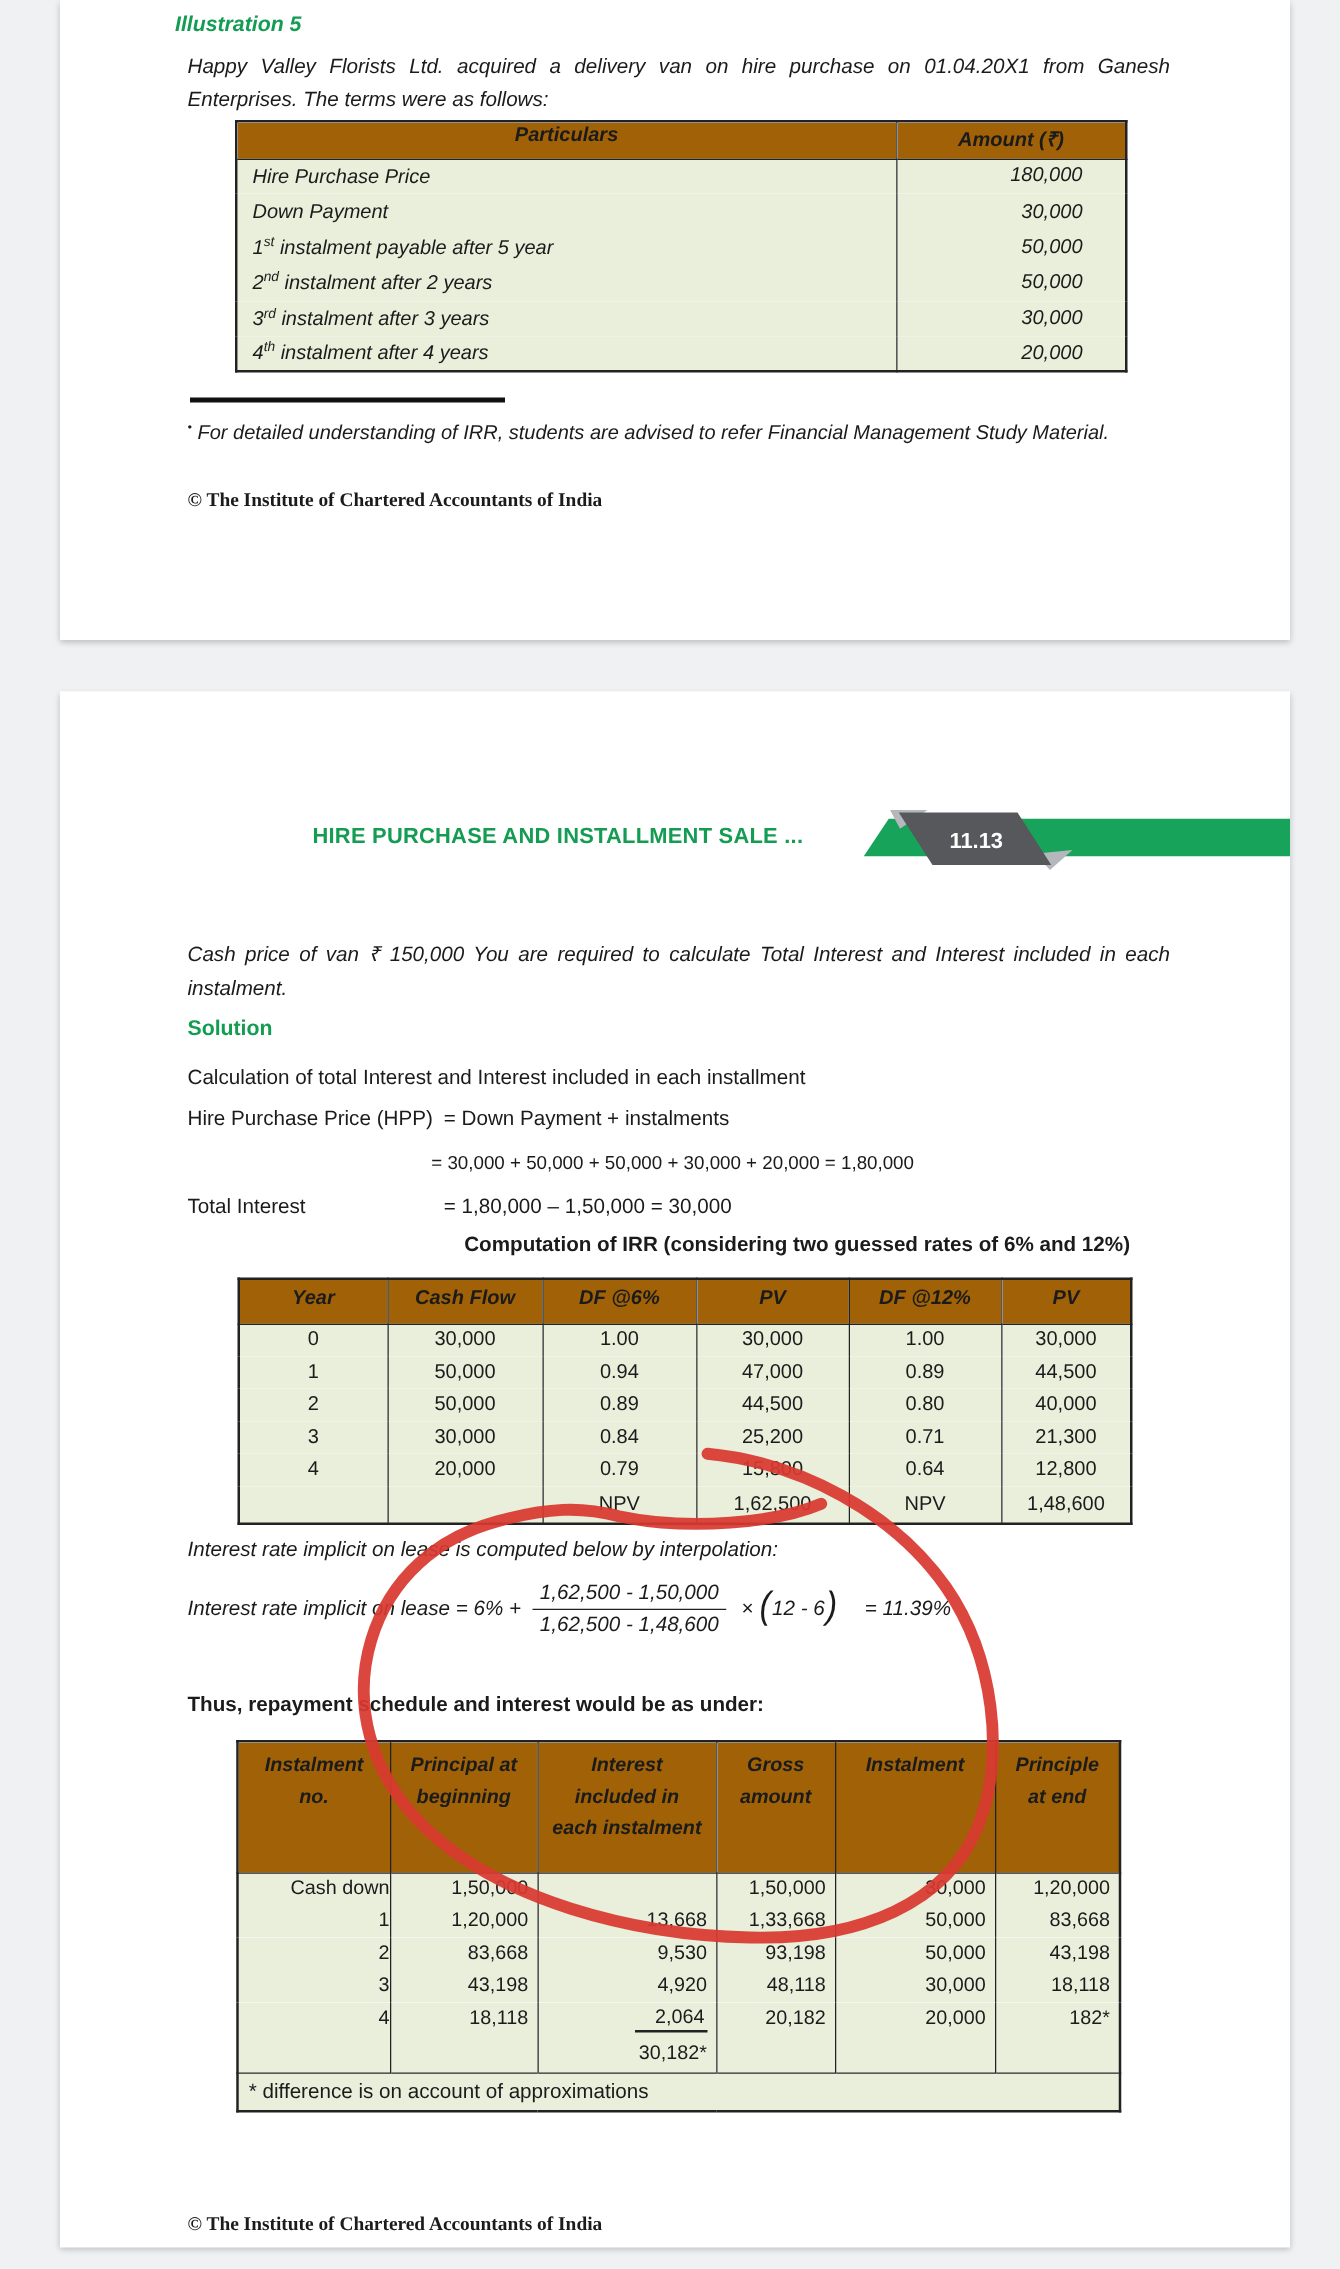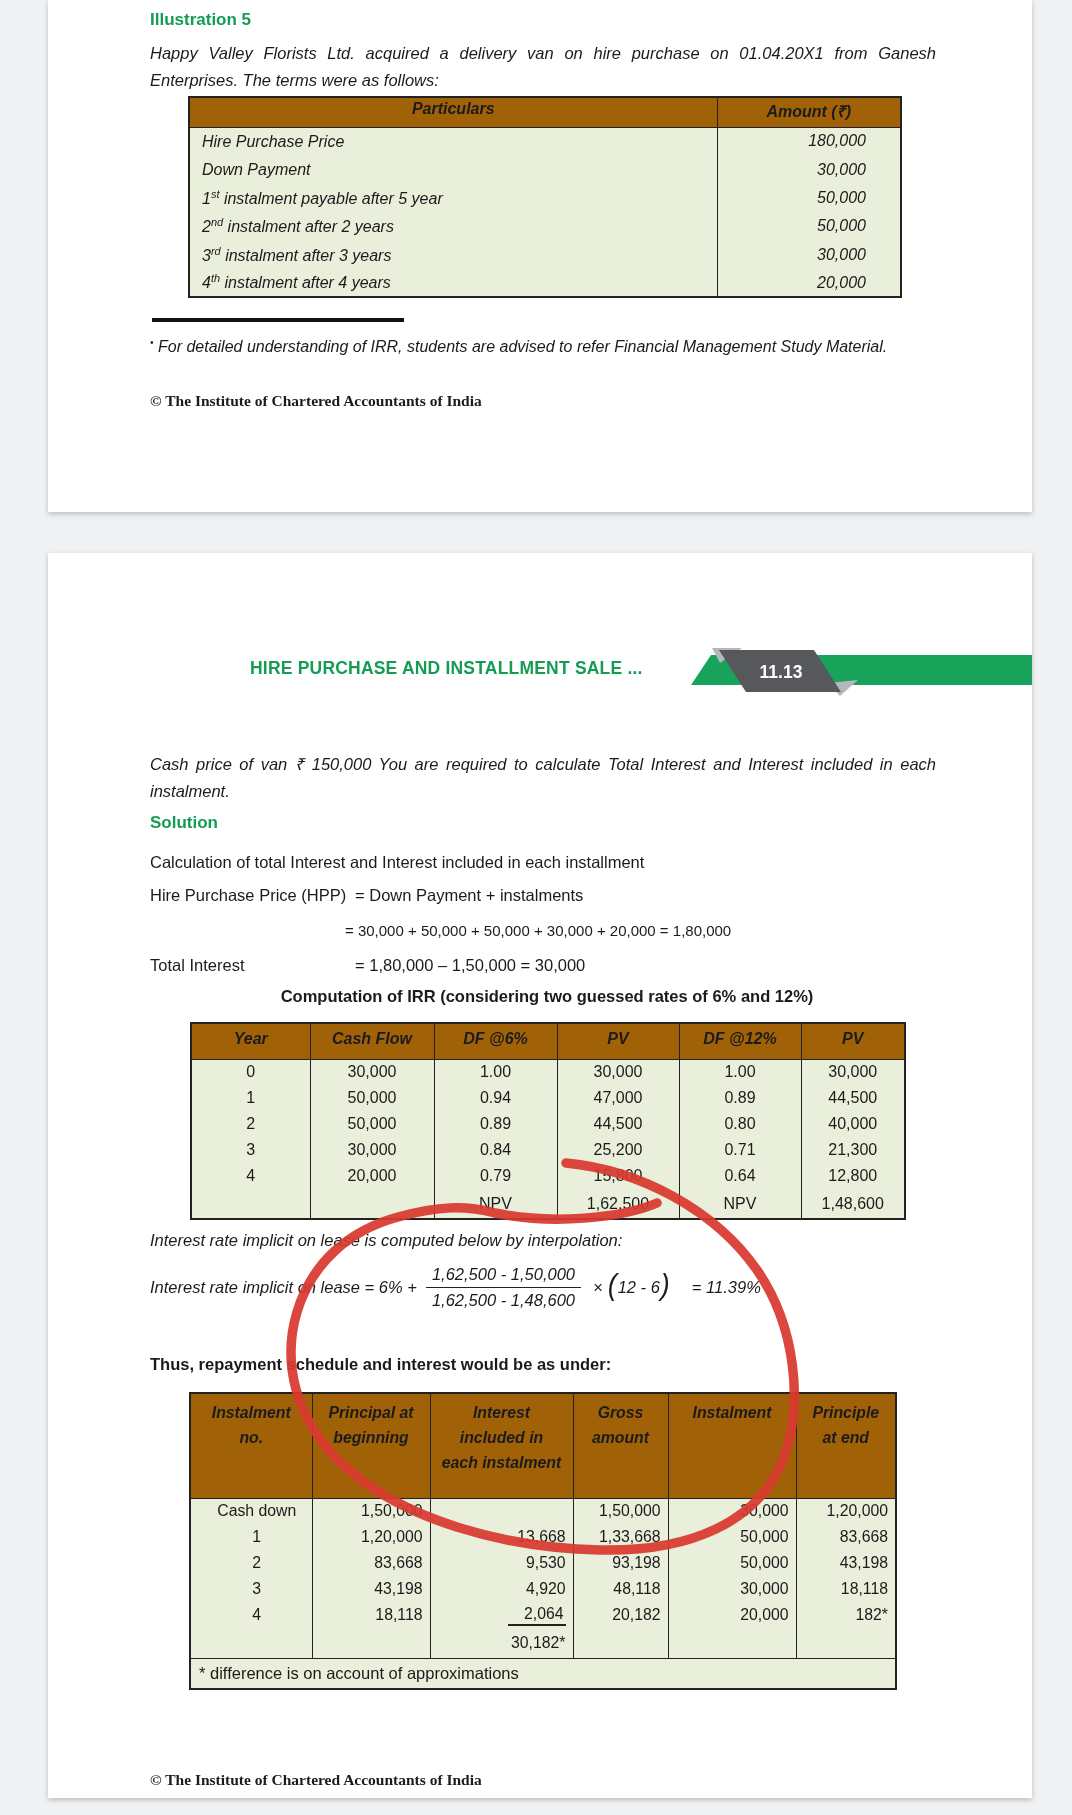--- a/index.html
+++ b/index.html
@@ -38,21 +38,21 @@
   #ptable sup { font-size:11px; }
 
   
   #irr thead th { height:36px; padding-top:6px; text-align:center; }
   #irr tbody td { height:26px; text-align:center; }
   #irr tbody tr.npv td { height:30px; }
 
   
   #sched thead th { height:105px; text-align:center; padding:6px 10px 0 10px; line-height:25px; }
   #sched tbody td { height:26px; }
-  #sched td.c0 { text-align:center; padding-left:11px; }
+  #sched td.c0 { text-align:right; padding-left:11px; }
   #sched td.num { text-align:right; padding-right:7px; }
   #sched tr.totalrow td { height:30px; }
   #sched td.foot { text-align:left; padding-left:8px; border-left:none; border-right:none; border-top:1.5px solid #222; height:31px; font-size:16.5px; }
   .sum-underline { display:inline-block; border-bottom:2px solid #222; padding:0 2px 1px 16px; }
 
   .rule { background:#111; height:3.5px; }
   .copyright { font-family:"Liberation Serif", serif; font-weight:bold; font-size:15.5px; }
 
   
   .formula { display:flex; align-items:center; font-style:italic; font-size:16.5px; }
@@ -65,21 +65,21 @@
   .result { margin-left:21px; }
 
   svg text { font-family:"Liberation Sans", sans-serif; }
   .annotation-svg { position:absolute; left:0; top:0; pointer-events:none; z-index:40; }
 </style>
 </head>
 <body>
 
 <div class="page" id="page1">
 
-  <div class="abs green-h" style="left:102px; top:10px;">Illustration 5</div>
+  <div class="abs green-h" style="left:92px; top:10px;font-style:italic;">Illustration 5</div>
 
   <div class="abs ital para" style="left:102px; top:40px; width:786px;">Happy Valley Florists Ltd. acquired a delivery van on hire purchase on 01.04.20X1 from Ganesh Enterprises. The terms were as follows:</div>
 
   <table class="doc abs" id="ptable" style="left:140px; top:96px; width:712px;">
     <colgroup>
         <col style="width:528px">
         <col style="width:184px">
       </colgroup>
     <thead>
       <tr>
@@ -139,21 +139,21 @@
   <div class="abs green-h" style="left:102px; top:260px;">Solution</div>
 
   <div class="abs" style="left:102px; top:300px; font-size:16.5px;">Calculation of total Interest and Interest included in each installment</div>
 
   <div class="abs" style="left:102px; top:333px; font-size:16.5px;">Hire Purchase Price (HPP)</div>
   <div class="abs" style="left:307px; top:333px; font-size:16.5px;text-align:center;">= Down Payment + instalments</div>
   <div class="abs" style="left:297px; top:369px; font-size:15px;">= 30,000 + 50,000 + 50,000 + 30,000 + 20,000 = 1,80,000</div>
   <div class="abs" style="left:102px; top:403px; font-size:16.5px;">Total Interest</div>
   <div class="abs" style="left:307px; top:403px; font-size:16.5px;">= 1,80,000 – 1,50,000 = 30,000</div>
 
-  <div class="abs" style="left:142px; top:434px; width:714px; text-align:center; font-weight:bold; font-size:16.5px;">Computation of IRR (considering two guessed rates of 6% and 12%)</div>
+  <div class="abs" style="left:142px; top:434px; width:714px; text-align:right; font-weight:bold; font-size:16.5px;">Computation of IRR (considering two guessed rates of 6% and 12%)</div>
 
   <table class="doc abs" id="irr" style="left:142px; top:469px; width:714px;">
     <colgroup>
       <col style="width:119px">
         <col style="width:124px">
         <col style="width:123px">
       <col style="width:122px">
         <col style="width:122px">
         <col style="width:104px">
     </colgroup>

